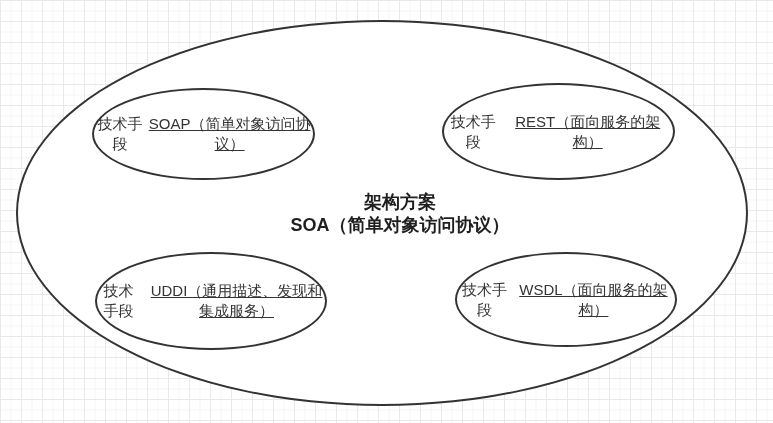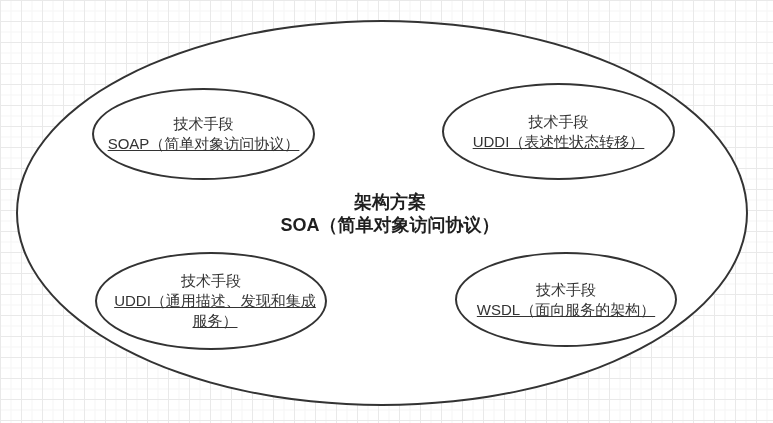--- a/index.html
+++ b/index.html
@@ -29,37 +29,37 @@
     box-sizing: border-box;
   }
   .big-ellipse {
     left: 16px;
     top: 20px;
     width: 732px;
     height: 386px;
   }
   .node {
     display: flex;
-    flex-direction: column;
+    flex-direction: row;
     align-items: center;
     justify-content: center;
     text-align: center;
     color: #333333;
     font-size: 15px;
     line-height: 20px;
   }
   .node-soap { left: 92px;  top: 88px;  width: 223px; height: 92px; }
   .node-rest { left: 442px; top: 83px;  width: 233px; height: 97px; }
   .node-uddi { left: 95px;  top: 252px; width: 232px; height: 98px; }
   .node-wsdl { left: 455px; top: 252px; width: 222px; height: 95px; }
   .node-label { max-width: 215px; text-decoration: underline; }
   .node-uddi .node-label { max-width: 205px; margin-left: 8px; }
   .center-label {
     position: absolute;
-    left: 240px;
+    left: 250px;
     top: 191px;
     width: 300px;
     text-align: center;
     font-weight: bold;
     font-size: 18px;
     line-height: 23px;
     color: #1f1f1f;
   }
   .watermark {
     position: absolute;
@@ -102,21 +102,21 @@
     <div>SOA（简单对象访问协议）</div>
   </div>
 
   <div class="ellipse node node-soap">
     <div class="node-title">技术手段</div>
     <div class="node-label">SOAP（简单对象访问协议）</div>
   </div>
 
   <div class="ellipse node node-rest">
     <div class="node-title">技术手段</div>
-    <div class="node-label">UDDI（表述性状态转移）</div>
+    <div class="node-label">REST（面向服务的架构）</div>
   </div>
 
   <div class="ellipse node node-uddi">
     <div class="node-title">技术手段</div>
     <div class="node-label">UDDI（通用描述、发现和集成服务）</div>
   </div>
 
   <div class="ellipse node node-wsdl">
     <div class="node-title">技术手段</div>
     <div class="node-label">WSDL（面向服务的架构）</div>

